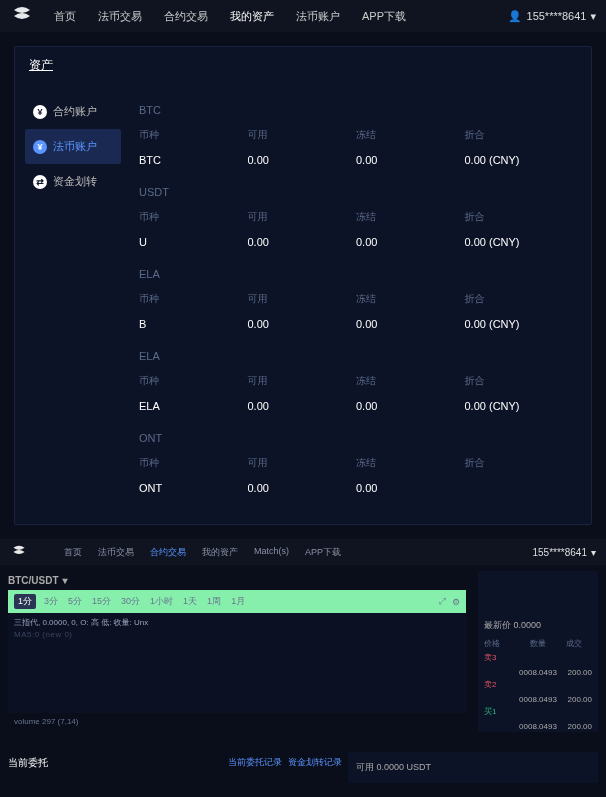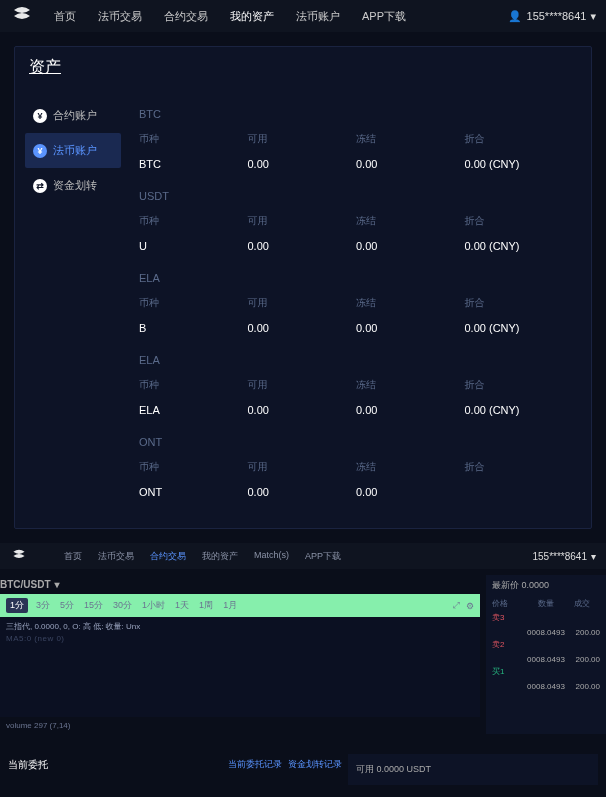--- a/index.html
+++ b/index.html
@@ -10,21 +10,21 @@
 .navbar { display: flex; align-items: center; height: 32px; background: #0f1420; padding: 0 10px; font-size: 11px; }
 .logo-box { display: flex; align-items: center; margin-right: 20px; }
 .logo-svg { width: 24px; height: 20px; }
 .nav-items { display: flex; gap: 22px; }
 .nav-item { color: #ccc; cursor: pointer; }
 .nav-item.active { color: #fff; }
 .nav-spacer { flex: 1; }
 .user-box { display: flex; align-items: center; gap: 4px; color: #ddd; cursor: pointer; }
 
 .panel { margin: 14px; border: 1px solid #1a2340; background: #0d1326; border-radius: 2px; }
-.panel-title { padding: 10px 14px; font-size: 16px; text-decoration: underline; }
+.panel-title { padding: 10px 14px; font-size: 12px; text-decoration: underline; }
 .panel-body { display: flex; padding: 10px 10px 20px; gap: 10px; }
 .sidebar { width: 96px; display: flex; flex-direction: column; gap: 0; }
 .sb-item { display: flex; align-items: center; gap: 6px; padding: 10px 8px; color: #bbb; cursor: pointer; font-size: 11px; border-radius: 2px; }
 .sb-item.active { background: #1a2951; color: #5a94ff; }
 .sb-icon { width: 14px; height: 14px; display: inline-flex; align-items: center; justify-content: center; border-radius: 50%; background: #fff; color: #0d1326; font-size: 9px; font-weight: bold; }
 .sb-item.active .sb-icon { background: #5a94ff; color: #fff; }
 
 .main { flex: 1; }
 .main-title { padding: 0 8px 10px; font-size: 12px; }
 .coin-block { padding: 4px 8px; }
@@ -35,34 +35,34 @@
 .coin-row.data { font-size: 11px; color: #fff; }
 
 
 .app2 { background: #0a0e1a; margin-top: 4px; font-size: 10px; }
 .navbar2 { display: flex; align-items: center; height: 26px; background: #0f1420; padding: 0 10px; }
 .logo-svg2 { width: 18px; height: 14px; }
 .nav-items2 { display: flex; gap: 16px; margin-left: 16px; }
 .nav-item2 { color: #8a92a6; cursor: pointer; font-size: 9px; }
 .nav-item2.active { color: #5a94ff; }
 
-.trade-body { display: flex; padding: 6px 0; gap: 6px; }
+.trade-body { display: flex; padding: 6px 8px; gap: 12px; }
 .chart-col { flex: 1; }
 .pair-bar { display: flex; align-items: center; gap: 4px; color: #aaa; font-size: 10px; font-weight: bold; padding: 4px 0; }
 .tf-bar { display: flex; align-items: center; gap: 6px; background: #86efac; padding: 4px 6px; color: #6a7490; font-size: 9px; }
 .tf-btn { cursor: pointer; padding: 0 2px; }
 .tf-btn.active { background: #2a3555; color: #fff; border-radius: 2px; padding: 1px 4px; }
 .tf-spacer { flex: 1; }
 .chart-canvas { height: 100px; background: #0b1022; padding: 4px 6px; font-size: 8px; color: #6a7490; position: relative; }
 .chart-ticker { color: #9aa4bf; margin-bottom: 2px; }
 .chart-blur { color: #3a4460; margin-top: 2px; letter-spacing: 0.5px; }
 .chart-footer { padding: 4px 6px; color: #6a7490; font-size: 8px; }
 
 .book-col { width: 120px; background: #0d1326; }
-.book-title { padding: 4px 6px; color: #aaa; font-size: 9px; }
+.book-title { padding: 4px 6px; color: #aaa; font-size: 9px; margin-top: 44px; }
 .book-hdr { display: flex; padding: 2px 6px; color: #5a6a8a; font-size: 8px; }
 .book-hdr span { flex: 1; }
 .book-hdr span:not(:first-child) { text-align: center; }
 .book-row { display: flex; padding: 1px 6px; font-size: 8px; }
 .book-row span { flex: 1; }
 .book-row span:not(:first-child) { text-align: right; color: #aaa; margin-top: 16px; }
 .book-row.sell span:first-child { color: #e05561; }
 .book-row.buy span:first-child { color: #27b881; }
 
 .lower { display: flex; padding: 6px 8px; gap: 6px; margin-top: 8px; }

